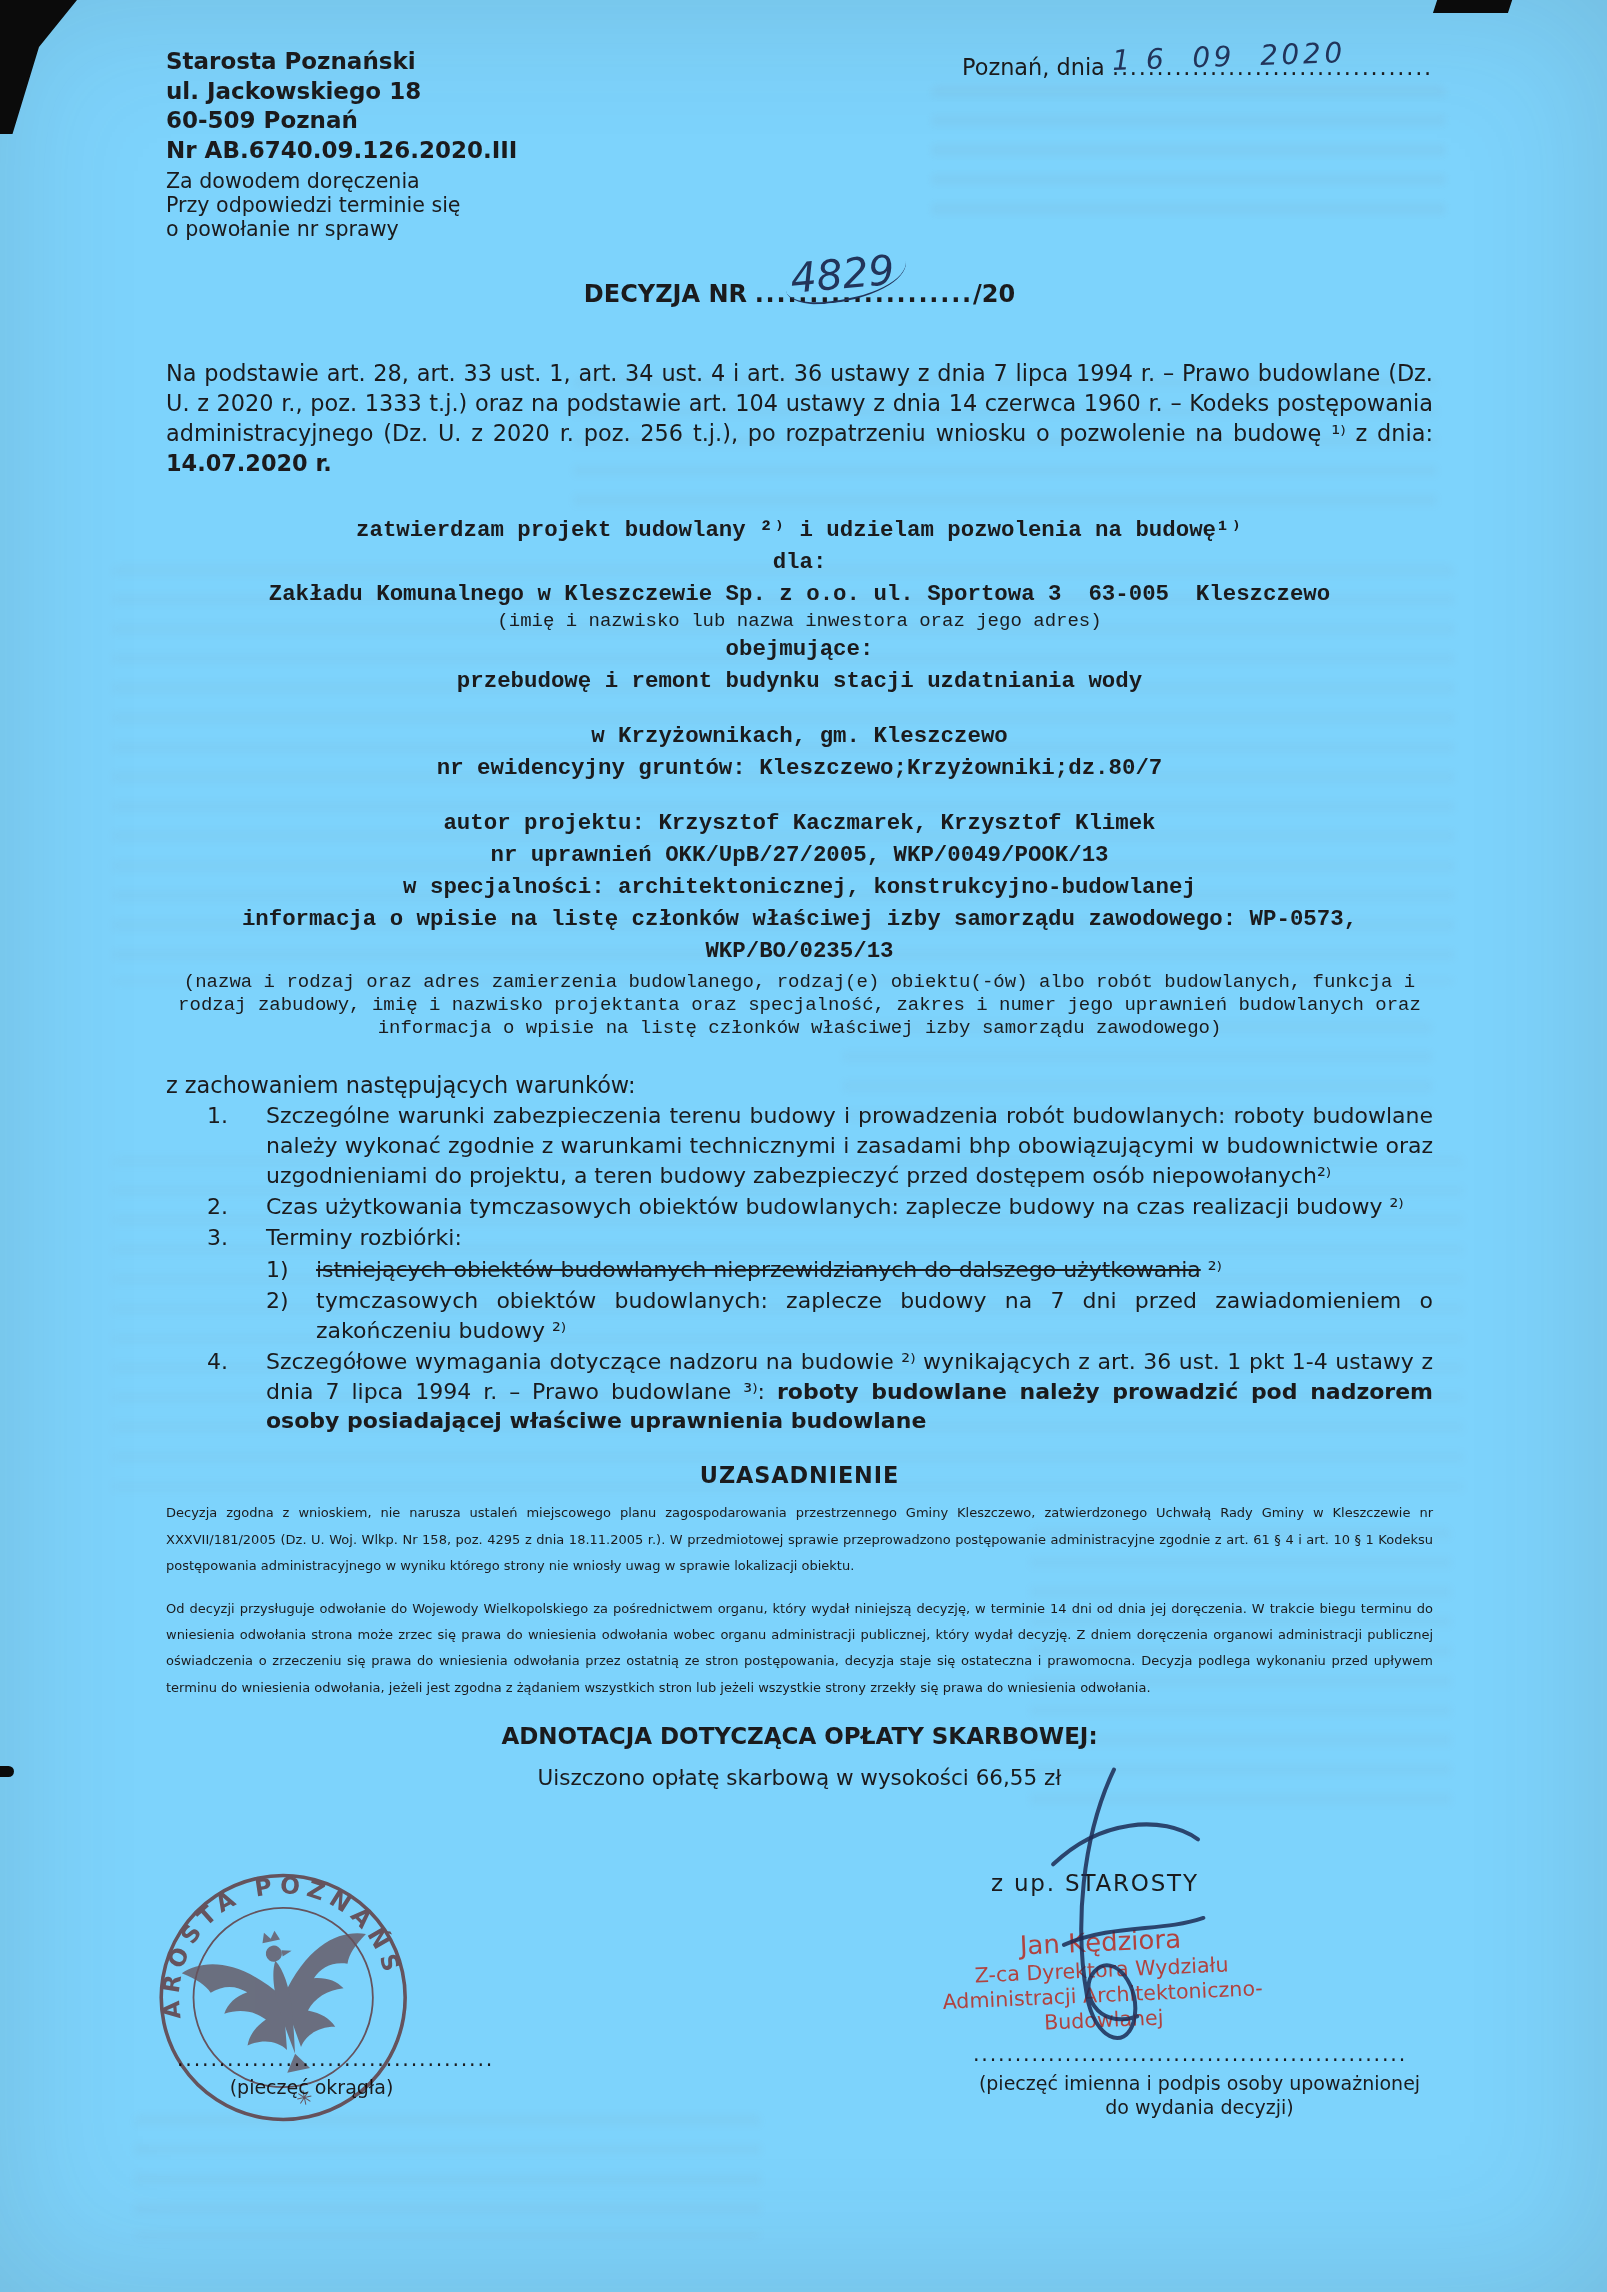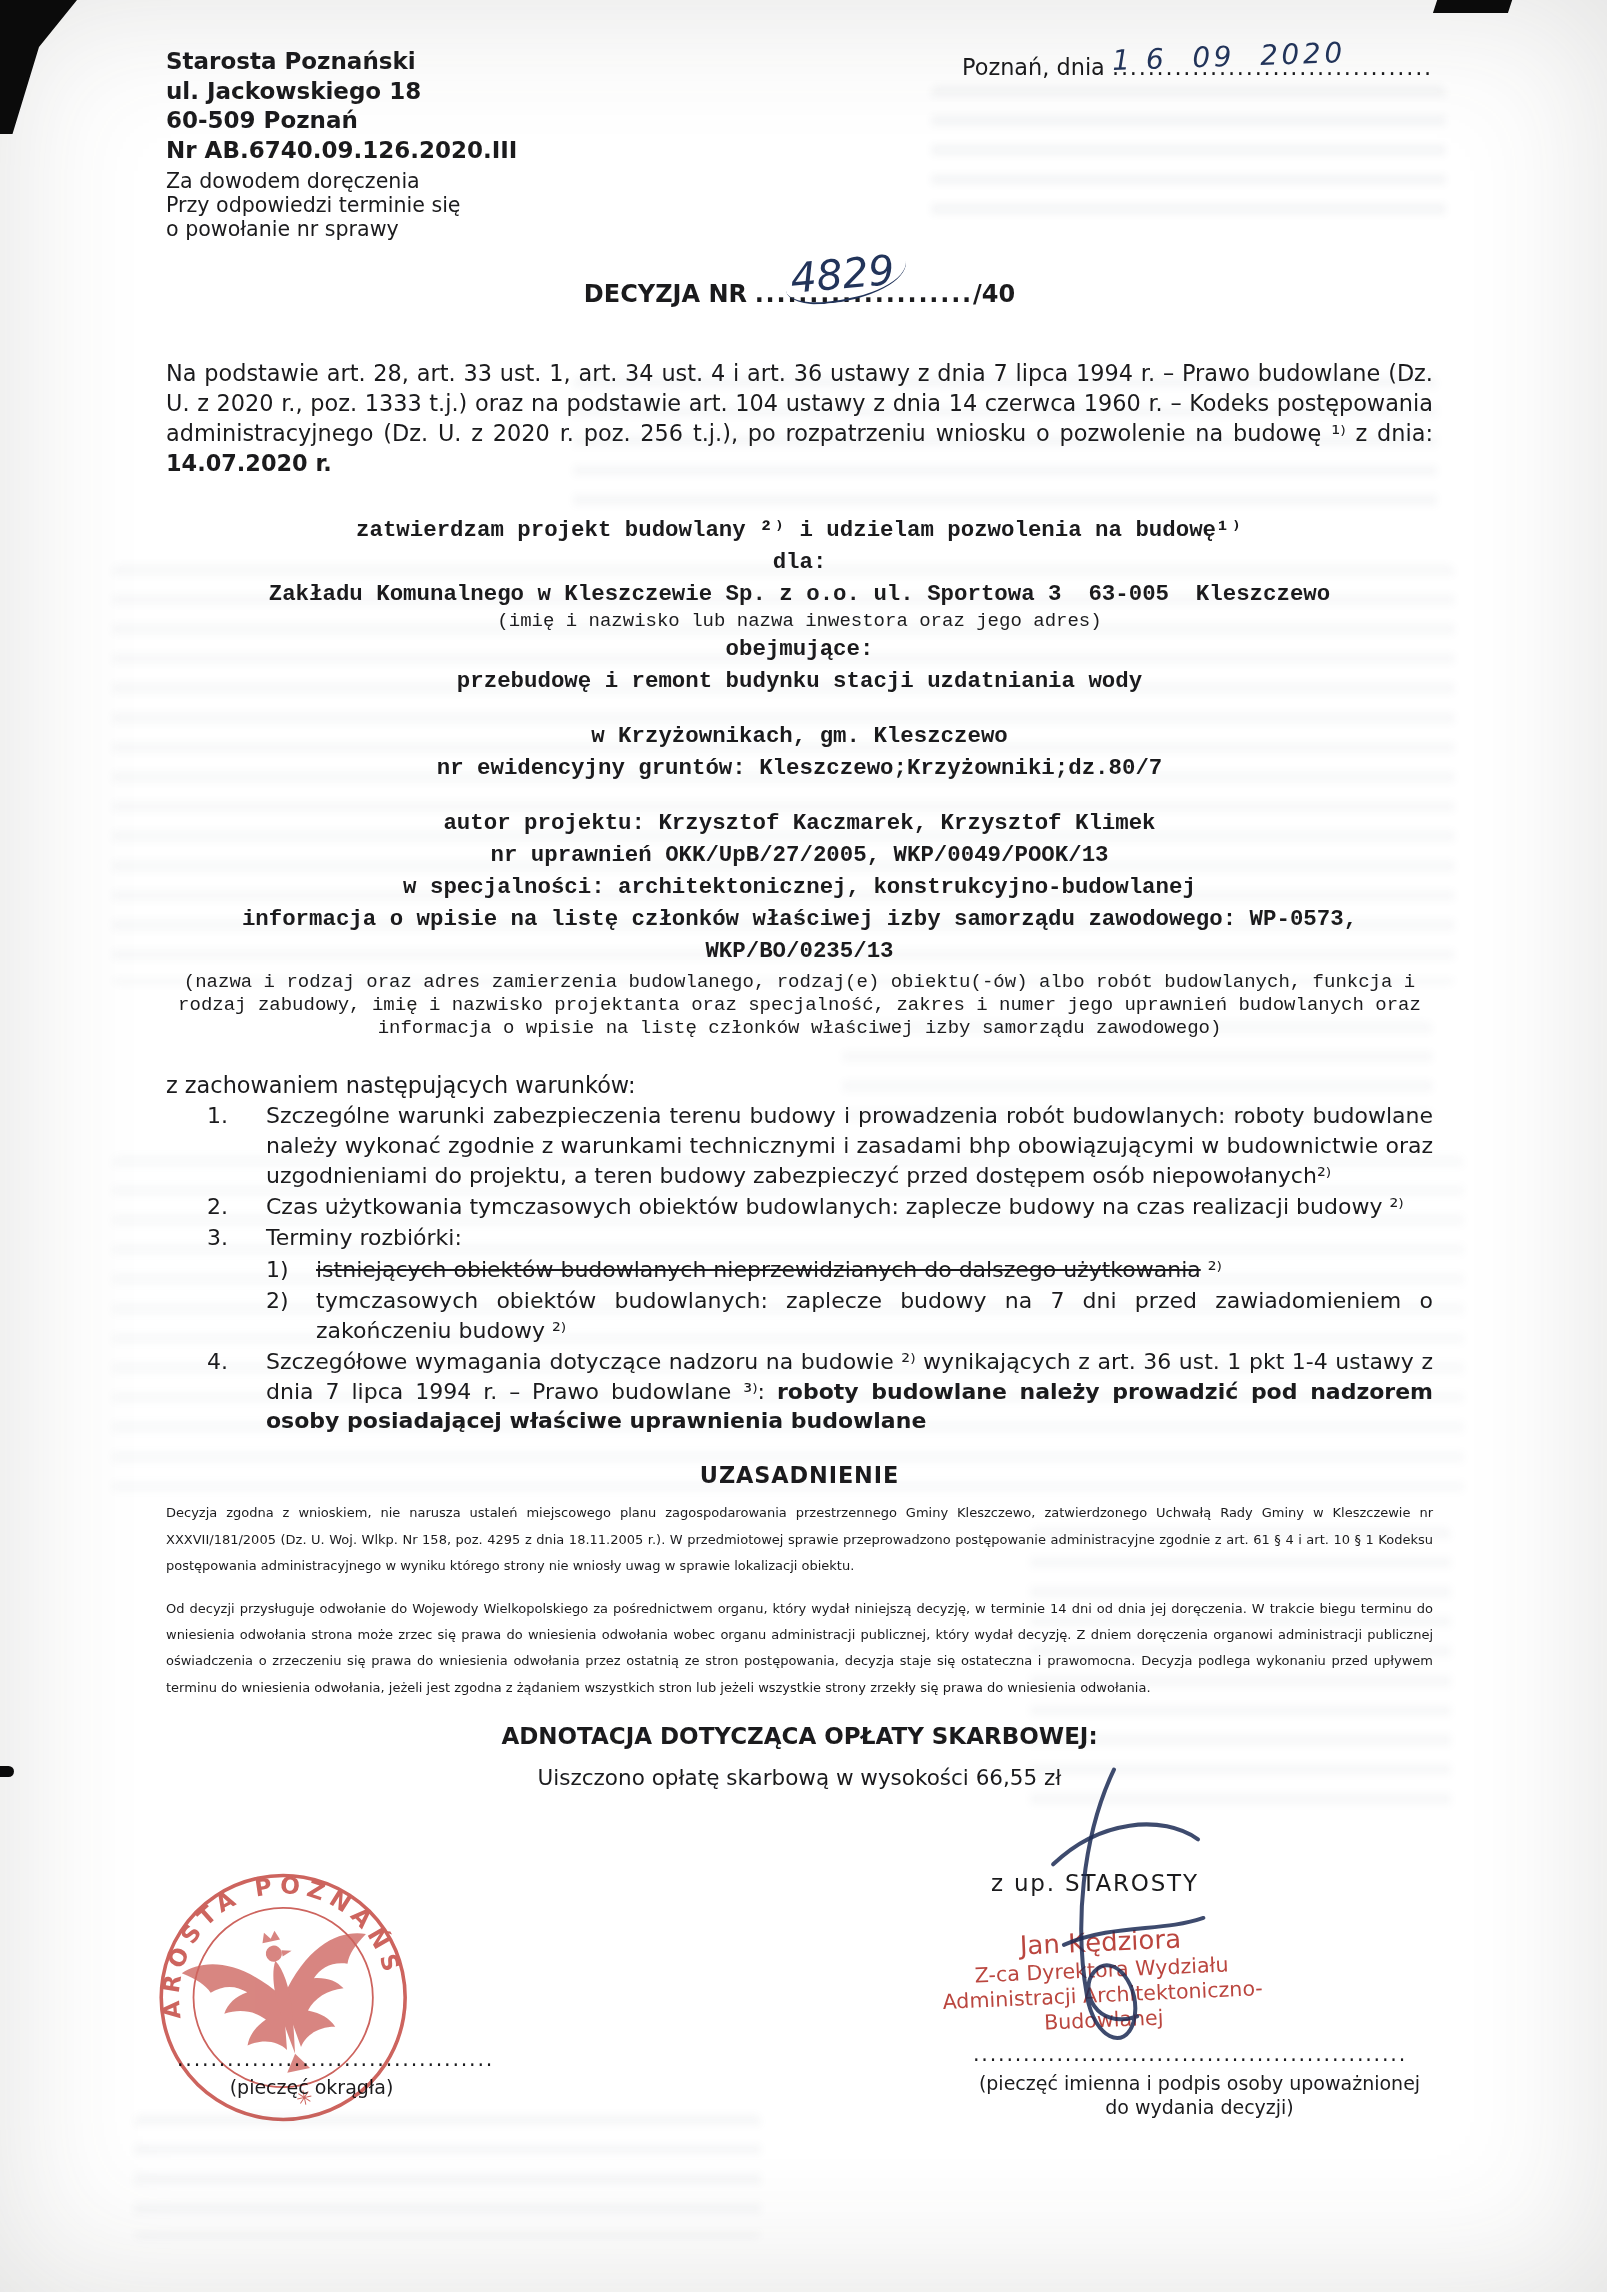--- a/index.html
+++ b/index.html
@@ -1,19 +1,19 @@
 <!DOCTYPE html>
 <html style="font-size:14.3px"><head>
 <meta charset="utf-8">
 <style>
   *{box-sizing:border-box;}
   html,body{margin:0;padding:0;background:#8a8a88;}
   .page{
     position:relative;width:1608px;height:2293px;margin:0 auto;
-    background:#ffffff;color:#1b1b1d;overflow:hidden;
+    background:#7dd3fc;color:#1b1b1d;overflow:hidden;
     font-family:"DejaVu Sans",sans-serif;
     box-shadow:inset 0 0 143px rgba(70,68,60,.16);
   }
   
   .artifact{position:absolute;background:#0b0b0b;z-index:5;}
   .corner-tl{left:0;top:0;width:77px;height:134px;clip-path:polygon(0 0,77px 0,39px 47px,12.5px 134px,0 134px);}
   .edge-tr{left:1435px;top:0;width:75px;height:13.4px;transform:skewX(-18deg);}
   .edge-dot{left:0;top:1766px;width:14.3px;height:10.7px;border-radius:0 7.2px 7.2px 0;}
   .bleed{position:absolute;z-index:0;filter:blur(3.6px);opacity:.45;border-radius:7.2px;
     background:repeating-linear-gradient(to bottom,rgba(125,135,148,.16) 0 11.6px,transparent 11.6px 29.6px);}
@@ -108,21 +108,21 @@
         <span class="dots">....................................</span>
         <span class="hw date-hw">1 6  09  2020</span>
       </div>
     </div>
 
     <div class="title-line">
       <span class="bold">DECYZJA NR</span>
       <span class="dots-wrap">
         <span class="dots bold">...............</span>
         <span class="hw num-hw">4829</span>
-      </span><span class="dots bold">.....</span><span class="bold">/40</span>
+      </span><span class="dots bold">.....</span><span class="bold">/20</span>
     </div>
 
     <p class="body-p"><span>Na podstawie art. 28, art. 33 ust. 1, art. 34 ust. 4 i art. 36 ustawy z dnia 7 lipca 1994 r. – Prawo budowlane (Dz. U. z 2020 r., poz. 1333 t.j.) oraz na podstawie art. 104 ustawy z dnia 14 czerwca 1960 r. – Kodeks postępowania administracyjnego (Dz. U. z 2020 r. poz. 256 t.j.), po rozpatrzeniu wniosku o pozwolenie na budowę ¹⁾ z dnia: </span><span class="bold">14.07.2020 r.</span></p>
 
     <div class="dec">
       <div class="bold">zatwierdzam projekt budowlany ²⁾ i udzielam pozwolenia na budowę¹⁾</div>
       <div class="bold">dla:</div>
       <div class="bold pre">Zakładu Komunalnego w Kleszczewie Sp. z o.o. ul. Sportowa 3  63-005  Kleszczewo</div>
       <div class="cap">(imię i nazwisko lub nazwa inwestora oraz jego adres)</div>
       <div class="bold">obejmujące:</div>

